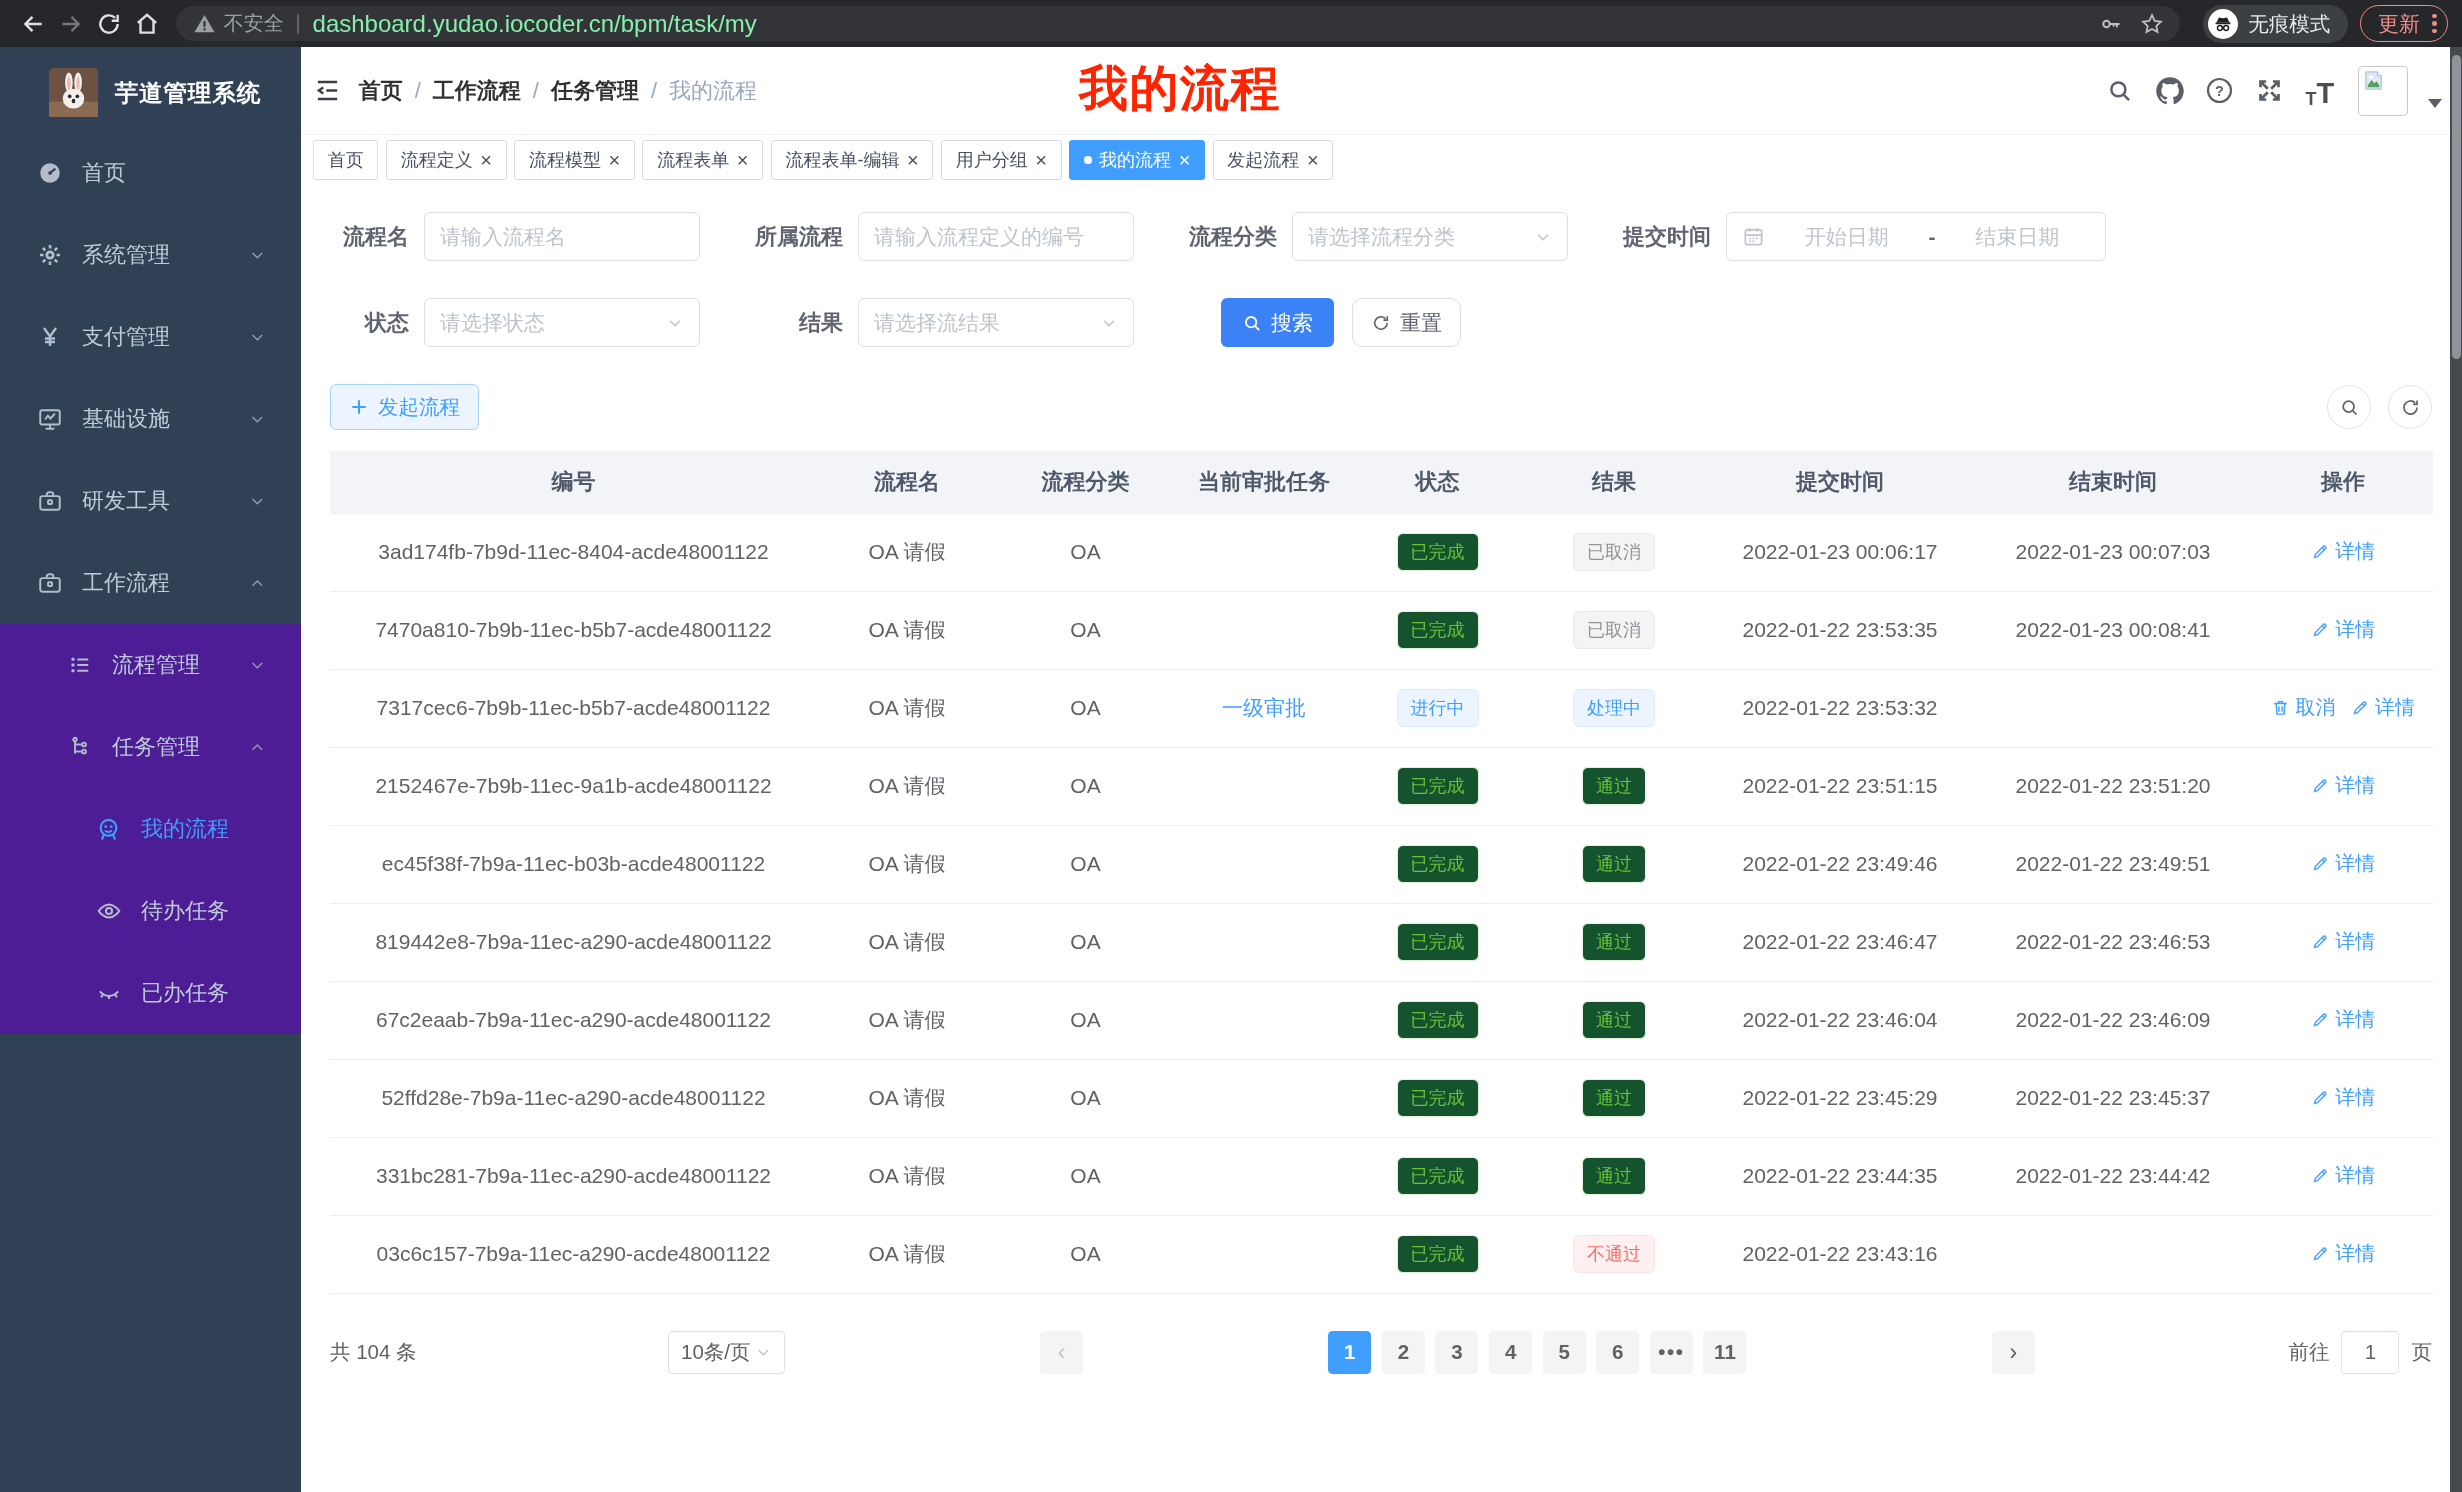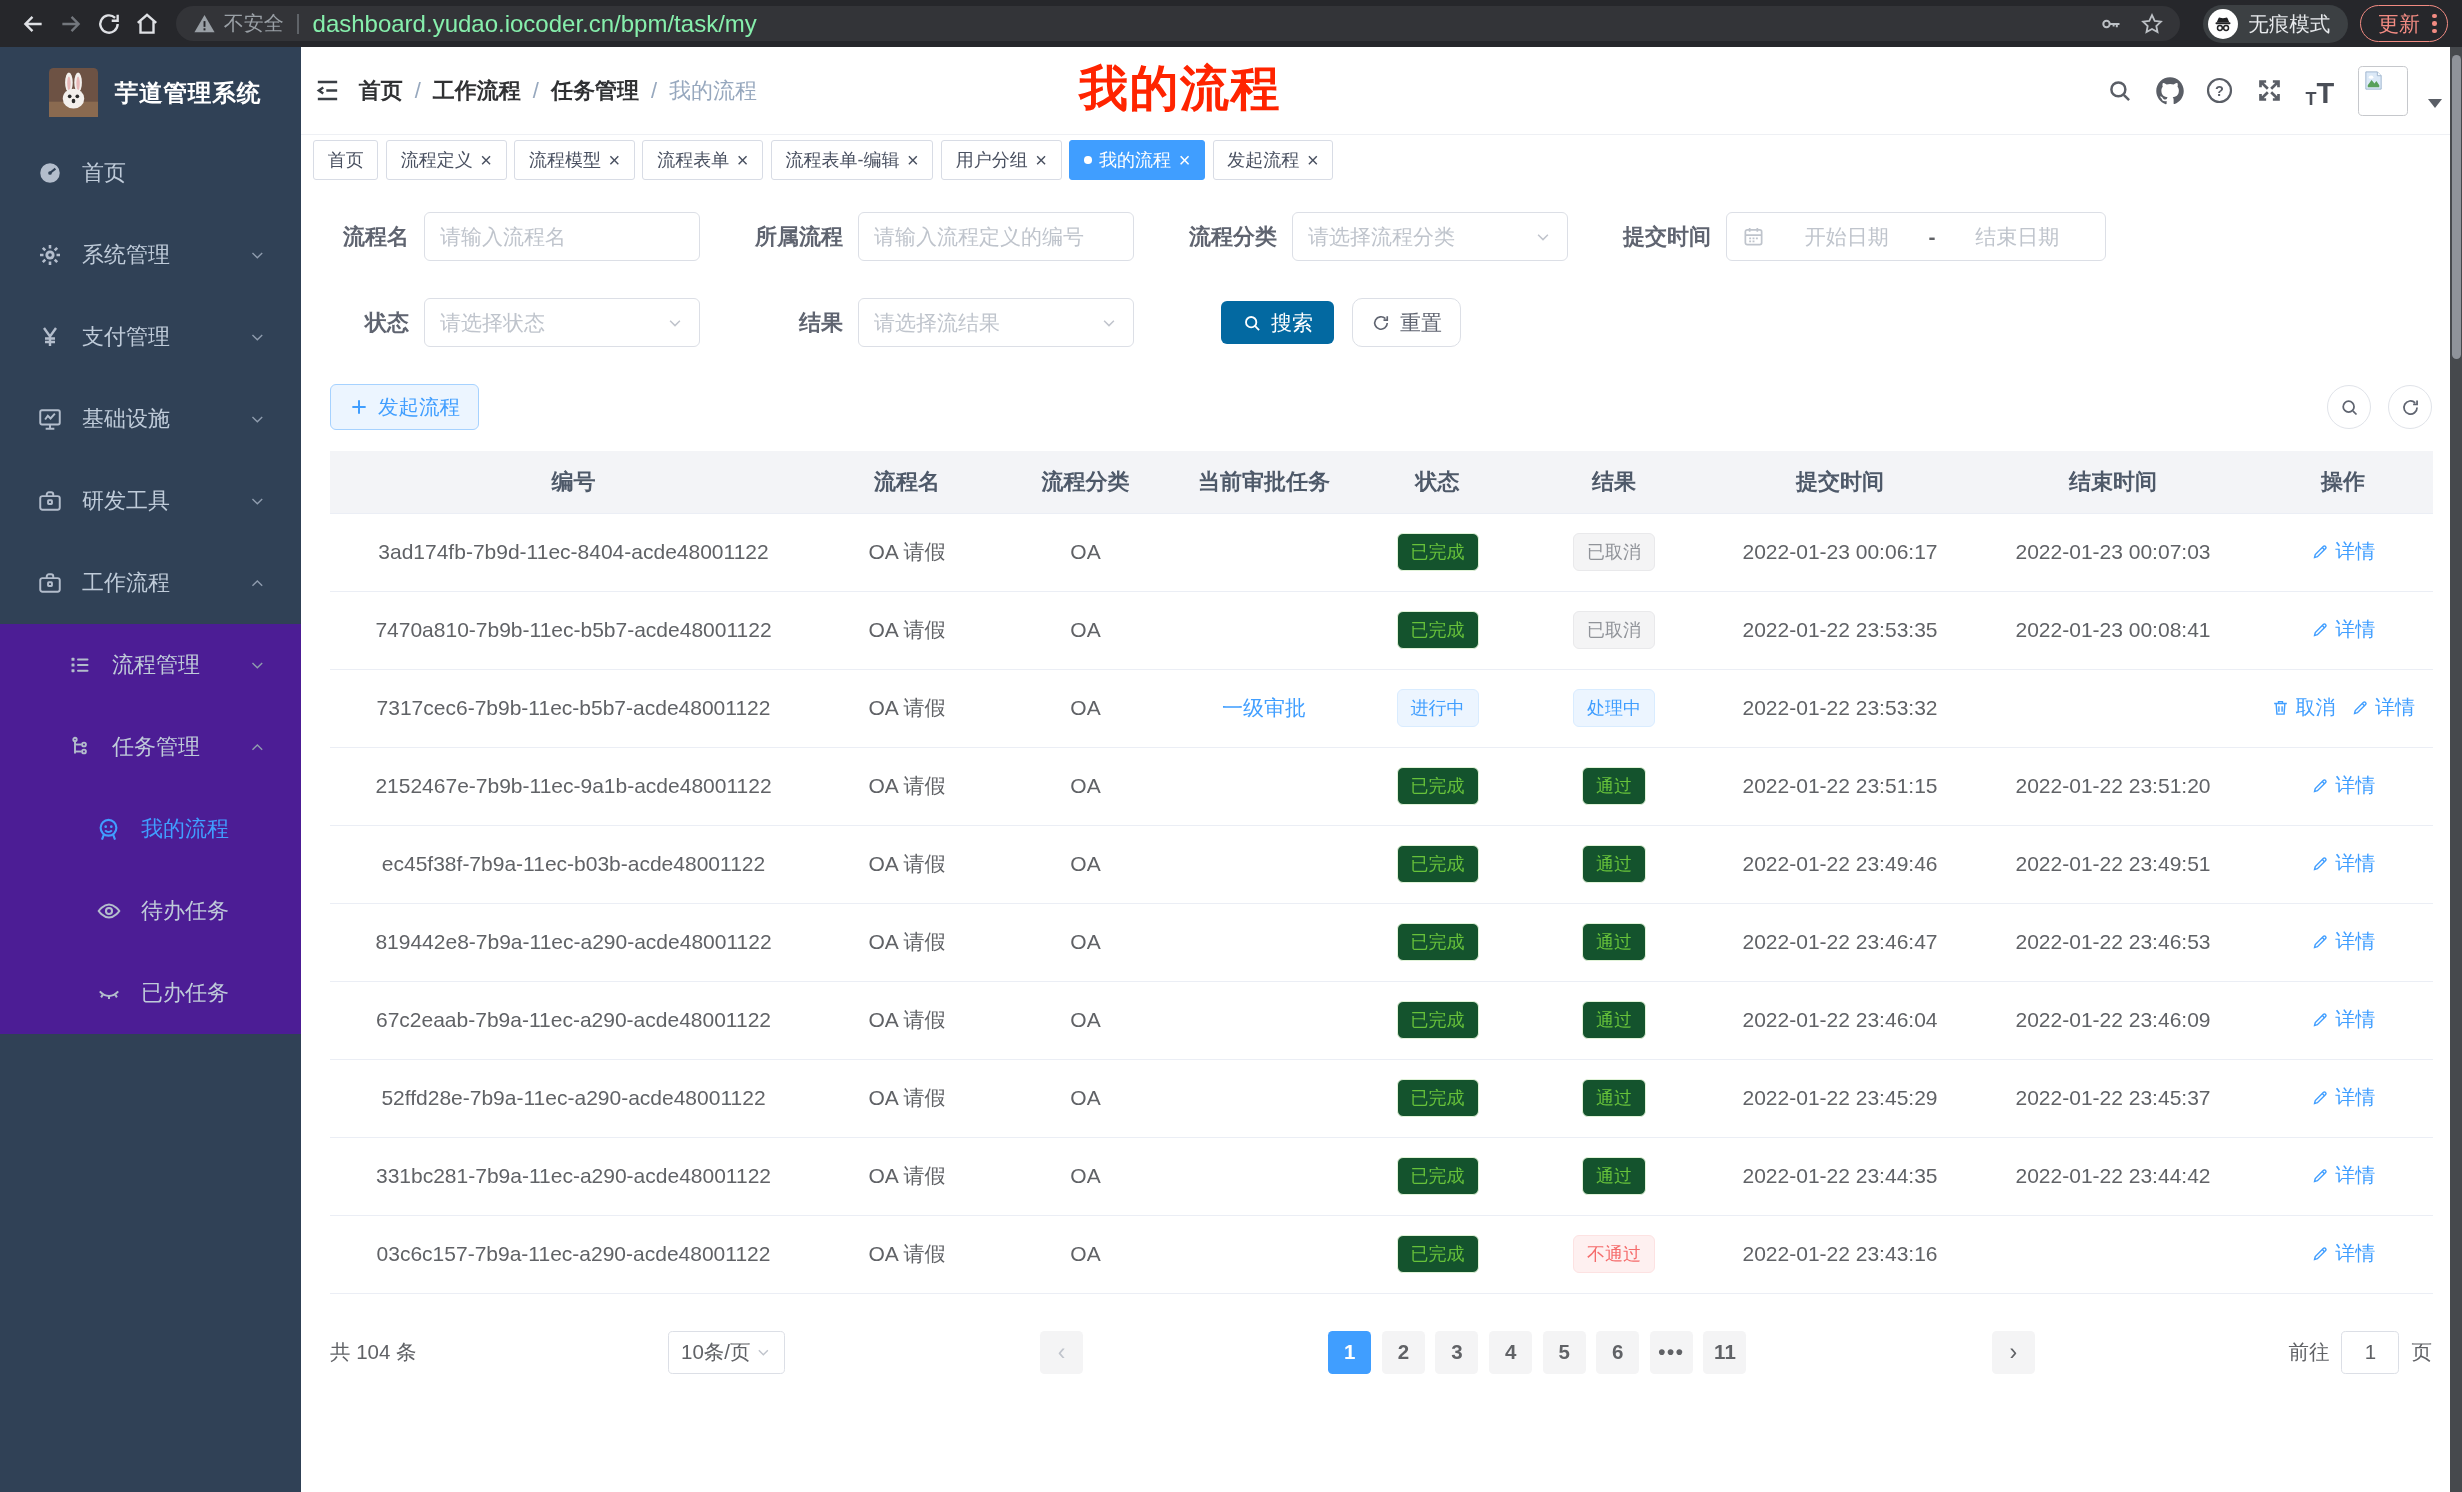--- a/index.html
+++ b/index.html
@@ -64,21 +64,21 @@
   .filter-row{display:flex;align-items:center;margin-bottom:37px}
   .field{display:flex;align-items:center;margin-right:32px}
   .flabel{font-size:22px;color:#5f6470;font-weight:600;text-align:right;margin-right:15px;flex-shrink:0}
   .w1{width:79px}.w2{width:111px}
   .inp{width:276px;height:49px;border:1.5px solid #dcdfe6;border-radius:6px;display:flex;align-items:center;padding:0 15px;font-size:21px;color:#bfc4cc;background:#fff}
   .inp.select{justify-content:space-between}
   .inp .chev{color:#c0c4cc}
   .dates{width:380px;height:49px;border:1.5px solid #dcdfe6;border-radius:6px;display:flex;align-items:center;gap:9px;padding:0 15px;font-size:21px;color:#bfc4cc;background:#fff}
   .dates .ph{flex:1;text-align:center}
   .dates .dash{color:#606266;font-weight:600}
-  .btn-search{height:43px;background:#0369a1;color:#fff;border-radius:6px;display:flex;align-items:center;gap:9px;padding:0 21px;font-size:21px;border:none;margin-left:55px}
+  .btn-search{height:49px;background:#3b82f6;color:#fff;border-radius:6px;display:flex;align-items:center;gap:9px;padding:0 21px;font-size:21px;border:none;margin-left:55px}
   .btn-reset{height:49px;background:#fff;border:1.5px solid #dcdfe6;color:#5f6470;border-radius:10px;display:flex;align-items:center;gap:9px;padding:0 18px;font-size:21px;margin-left:18px}
 
   .toolbar{display:flex;align-items:center;margin-bottom:21px}
   .btn-start{height:46px;background:#ecf5ff;border:1.5px solid #a6d2ff;color:#409eff;border-radius:6px;display:flex;align-items:center;gap:9px;padding:0 18px;font-size:20.5px}
   .tool-right{margin-left:auto;display:flex;gap:16.7px}
   .circle-btn{width:44px;height:44px;border:1.5px solid #e0e3e9;border-radius:50%;display:flex;align-items:center;justify-content:center;color:#5f6470;background:#fff}
 
   table{width:100%;border-collapse:collapse;table-layout:fixed}
   th{background:#f3f4f7;height:62px;font-size:22px;color:#4e5969;font-weight:600;text-align:center;border-bottom:0.8px solid #ebeef5}
   td{height:78px;border-bottom:0.8px solid #ebeef5;font-size:21px;color:#606266;text-align:center;overflow:hidden;white-space:nowrap}

